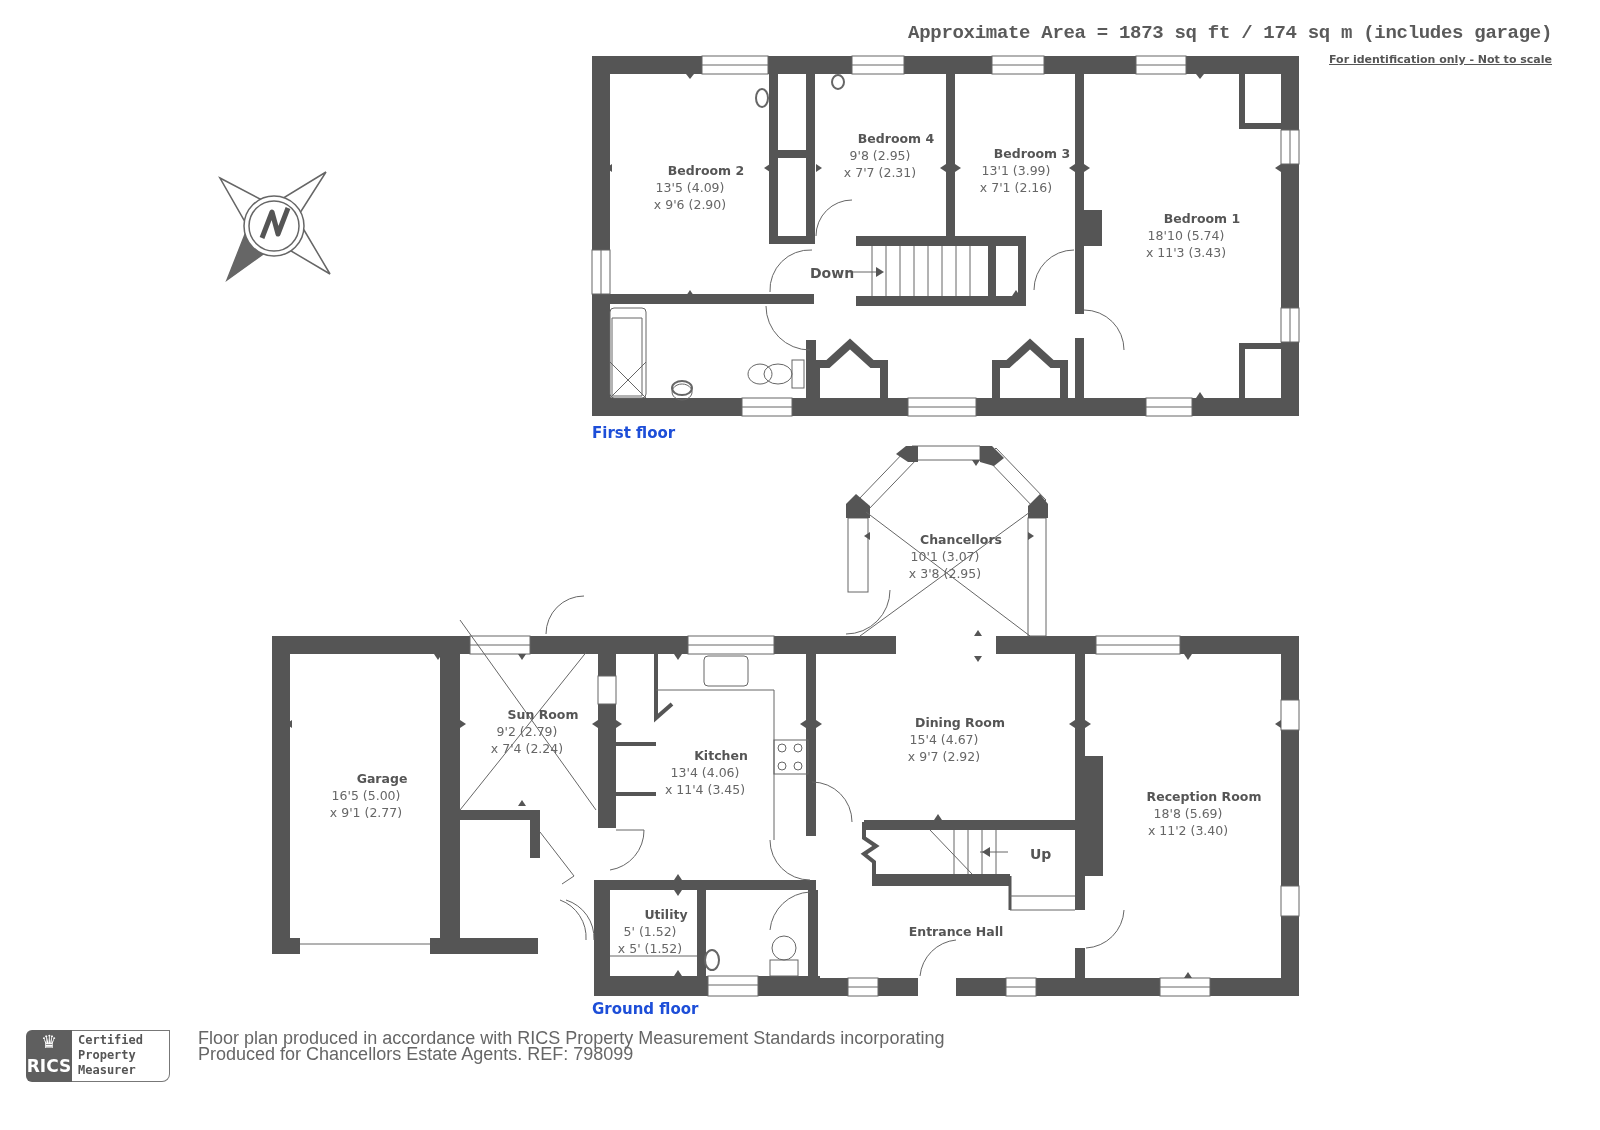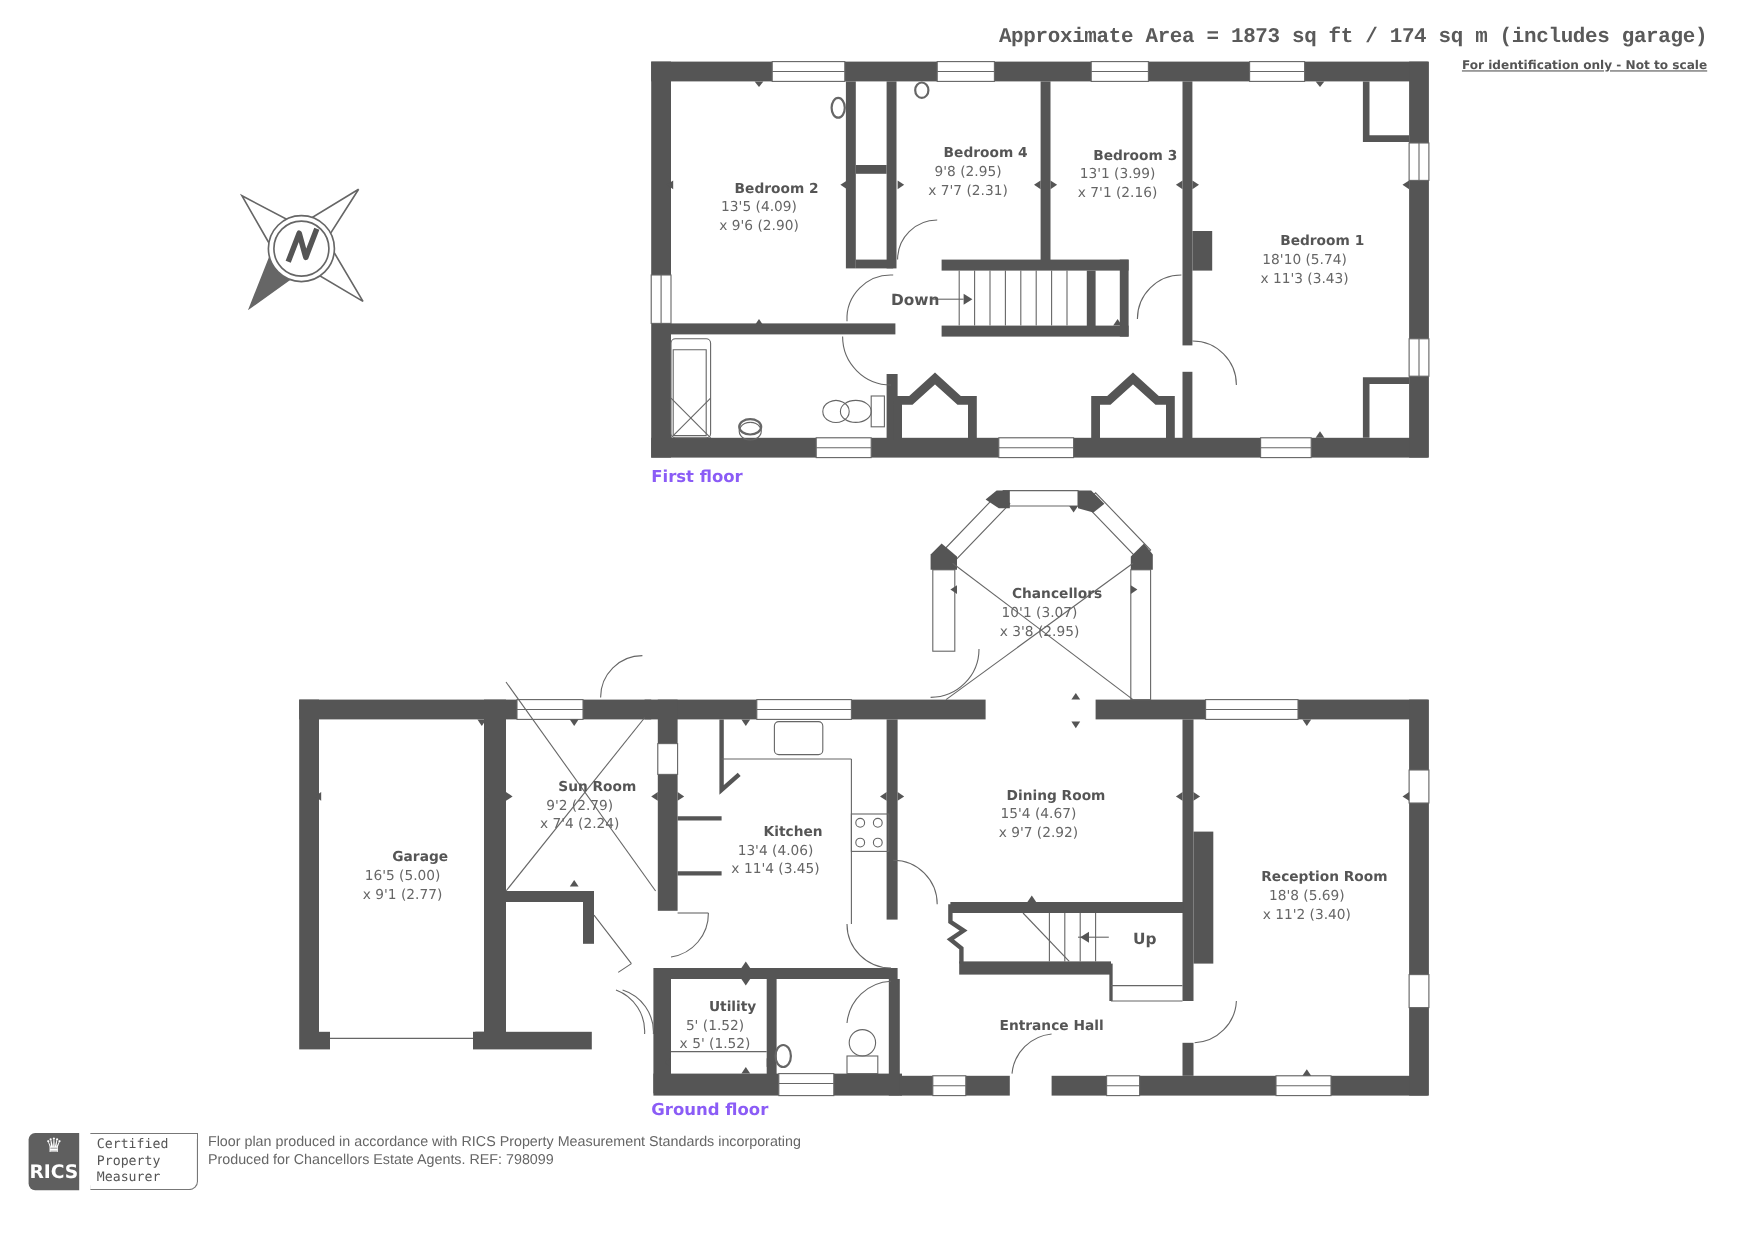--- a/index.html
+++ b/index.html
@@ -1,30 +1,30 @@
 <!DOCTYPE html>
 <html><head>
 <meta charset="utf-8">
 <style>
   html,body{margin:0;padding:0;background:#ffffff;}
   body{width:1600px;height:1130px;position:relative;overflow:hidden;font-family:"DejaVu Sans",sans-serif;color:#555;}
   .hdr-area{position:absolute;right:48px;top:22px;font-family:Liberation Mono, monospace;font-weight:bold;font-size:19px;color:#5a5a5a;letter-spacing:-0.3px;}
   .hdr-note{position:absolute;right:48px;top:53px;font-family:"DejaVu Sans",sans-serif;font-weight:bold;font-size:11px;color:#555;text-decoration:underline;}
-  .floor-label{position:absolute;font-family:"DejaVu Sans",sans-serif;font-weight:bold;font-size:15px;color:#8b5cf6;}
+  .floor-label{position:absolute;font-family:"DejaVu Sans",sans-serif;font-weight:bold;font-size:15px;color:#1d4ed8;}
   svg.plan{position:absolute;left:0;top:0;}
   .room{position:absolute;text-align:center;font-family:"DejaVu Sans",sans-serif;font-size:12.5px;line-height:17px;color:#666;transform:translateX(-50%);white-space:nowrap;}
   .room .rn{font-weight:bold;color:#555;display:block;padding-left:32px;}
   .room .rd{display:block;}
   .stair-lbl{position:absolute;font-family:"DejaVu Sans",sans-serif;font-weight:bold;font-size:14px;color:#555;}
   .footer{position:absolute;left:26px;top:1030px;height:52px;display:flex;align-items:stretch;}
   .rics-badge{width:46px;background:#5f5f5f;border-radius:6px 0 0 6px;color:#fff;display:flex;flex-direction:column;align-items:center;justify-content:flex-end;padding-bottom:6px;box-sizing:border-box;}
   .rics-badge .lion{font-size:18px;line-height:20px;margin-bottom:4px;}
   .rics-badge .rics-txt{font-weight:bold;font-size:17px;}
-  .cert-box{margin-left:10px;border:1.5px solid #777;border-left:none;border-radius:0 0 8px 0;padding:2px 26px 2px 6px;font-family:"DejaVu Sans Mono",monospace;font-weight:normal;font-size:12px;line-height:15px;color:#555;}
-  .foot-text{margin-left:9px;font-family:"Liberation Sans",sans-serif;font-size:13px;line-height:16px;color:#666;padding-top:0;}
+  .cert-box{margin-left:0;border:1.5px solid #777;border-left:none;border-radius:0 0 8px 0;padding:2px 26px 2px 6px;font-family:"DejaVu Sans Mono",monospace;font-weight:bold;font-size:12px;line-height:15px;color:#555;}
+  .foot-text{margin-left:28px;font-family:"Liberation Sans",sans-serif;font-size:18px;line-height:16px;color:#666;padding-top:0;}
 </style>
 </head>
 <body>
 
 <div class="hdr-area">Approximate Area = 1873 sq ft / 174 sq m (includes garage)</div>
 <div class="hdr-note">For identification only - Not to scale</div>
 
 <svg class="plan" width="1600" height="1130" viewBox="0 0 1600 1130" xmlns="http://www.w3.org/2000/svg">
 
   <g fill="none" stroke="#666" stroke-width="1.5">
@@ -285,21 +285,21 @@
 <div class="room" style="left:690px;top:162px;">
   <span class="rn">Bedroom 2</span>
   <span class="rd">13'5 (4.09)</span>
   <span class="rd">x 9'6 (2.90)</span>
 </div>
 <div class="room" style="left:880px;top:130px;">
   <span class="rn">Bedroom 4</span>
   <span class="rd">9'8 (2.95)</span>
   <span class="rd">x 7'7 (2.31)</span>
 </div>
-<div class="room" style="left:1016px;top:132px;">
+<div class="room" style="left:1016px;top:145px;">
   <span class="rn">Bedroom 3</span>
   <span class="rd">13'1 (3.99)</span>
   <span class="rd">x 7'1 (2.16)</span>
 </div>
 <div class="room" style="left:1186px;top:210px;">
   <span class="rn">Bedroom 1</span>
   <span class="rd">18'10 (5.74)</span>
   <span class="rd">x 11'3 (3.43)</span>
 </div>
 <div class="stair-lbl" style="left:810px;top:265px;">Down</div>

